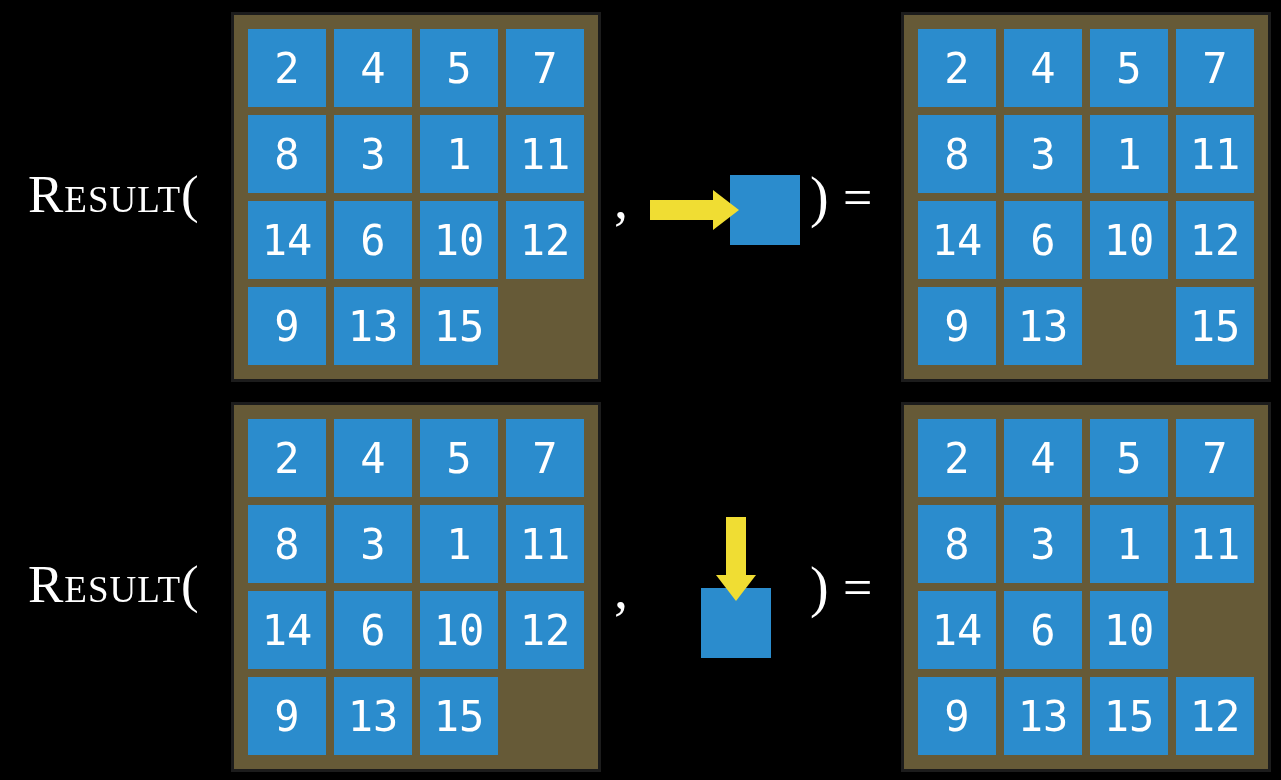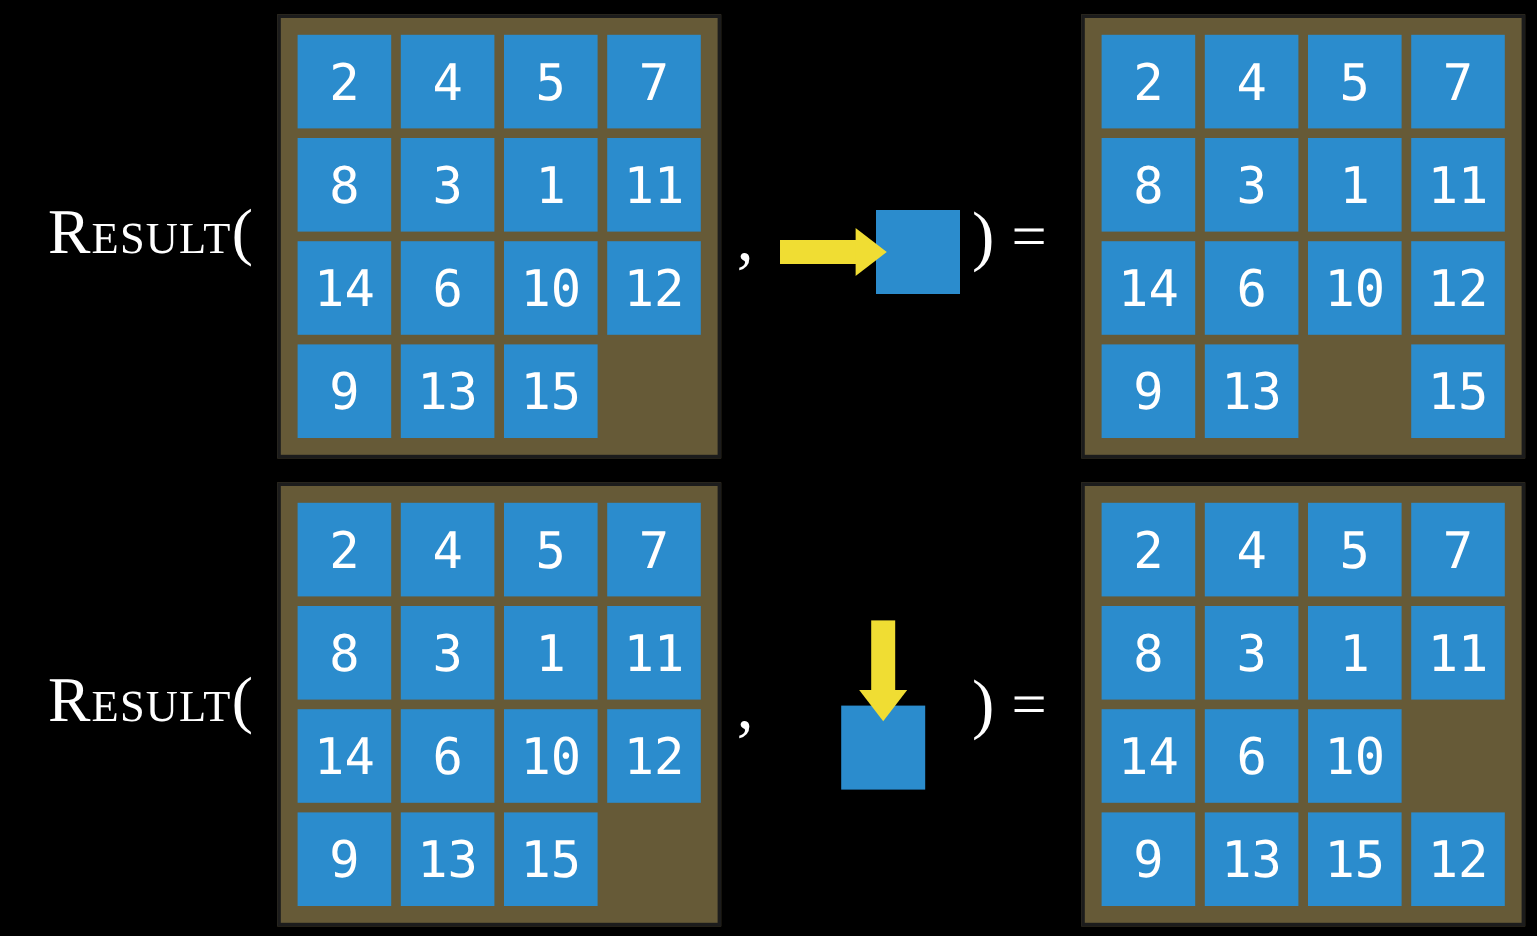--- a/index.html
+++ b/index.html
@@ -17,21 +17,21 @@
   }
 
   
   .func-label {
     position: absolute;
     color: var(--text-white, #ffffff);
     font-size: 53px;
     line-height: 62px;
     white-space: nowrap;
   }
-  .func-name { font-variant: small-caps; letter-spacing: 1px; margin-left: 12px; }
+  .func-name { font-variant: small-caps; letter-spacing: 1px; }
   .func-label .paren { font-variant: normal; }
 
   .comma {
     position: absolute;
     color: var(--text-white, #ffffff);
     font-size: 56px;
     line-height: 62px;
   }
   .cparen {
     position: absolute;

